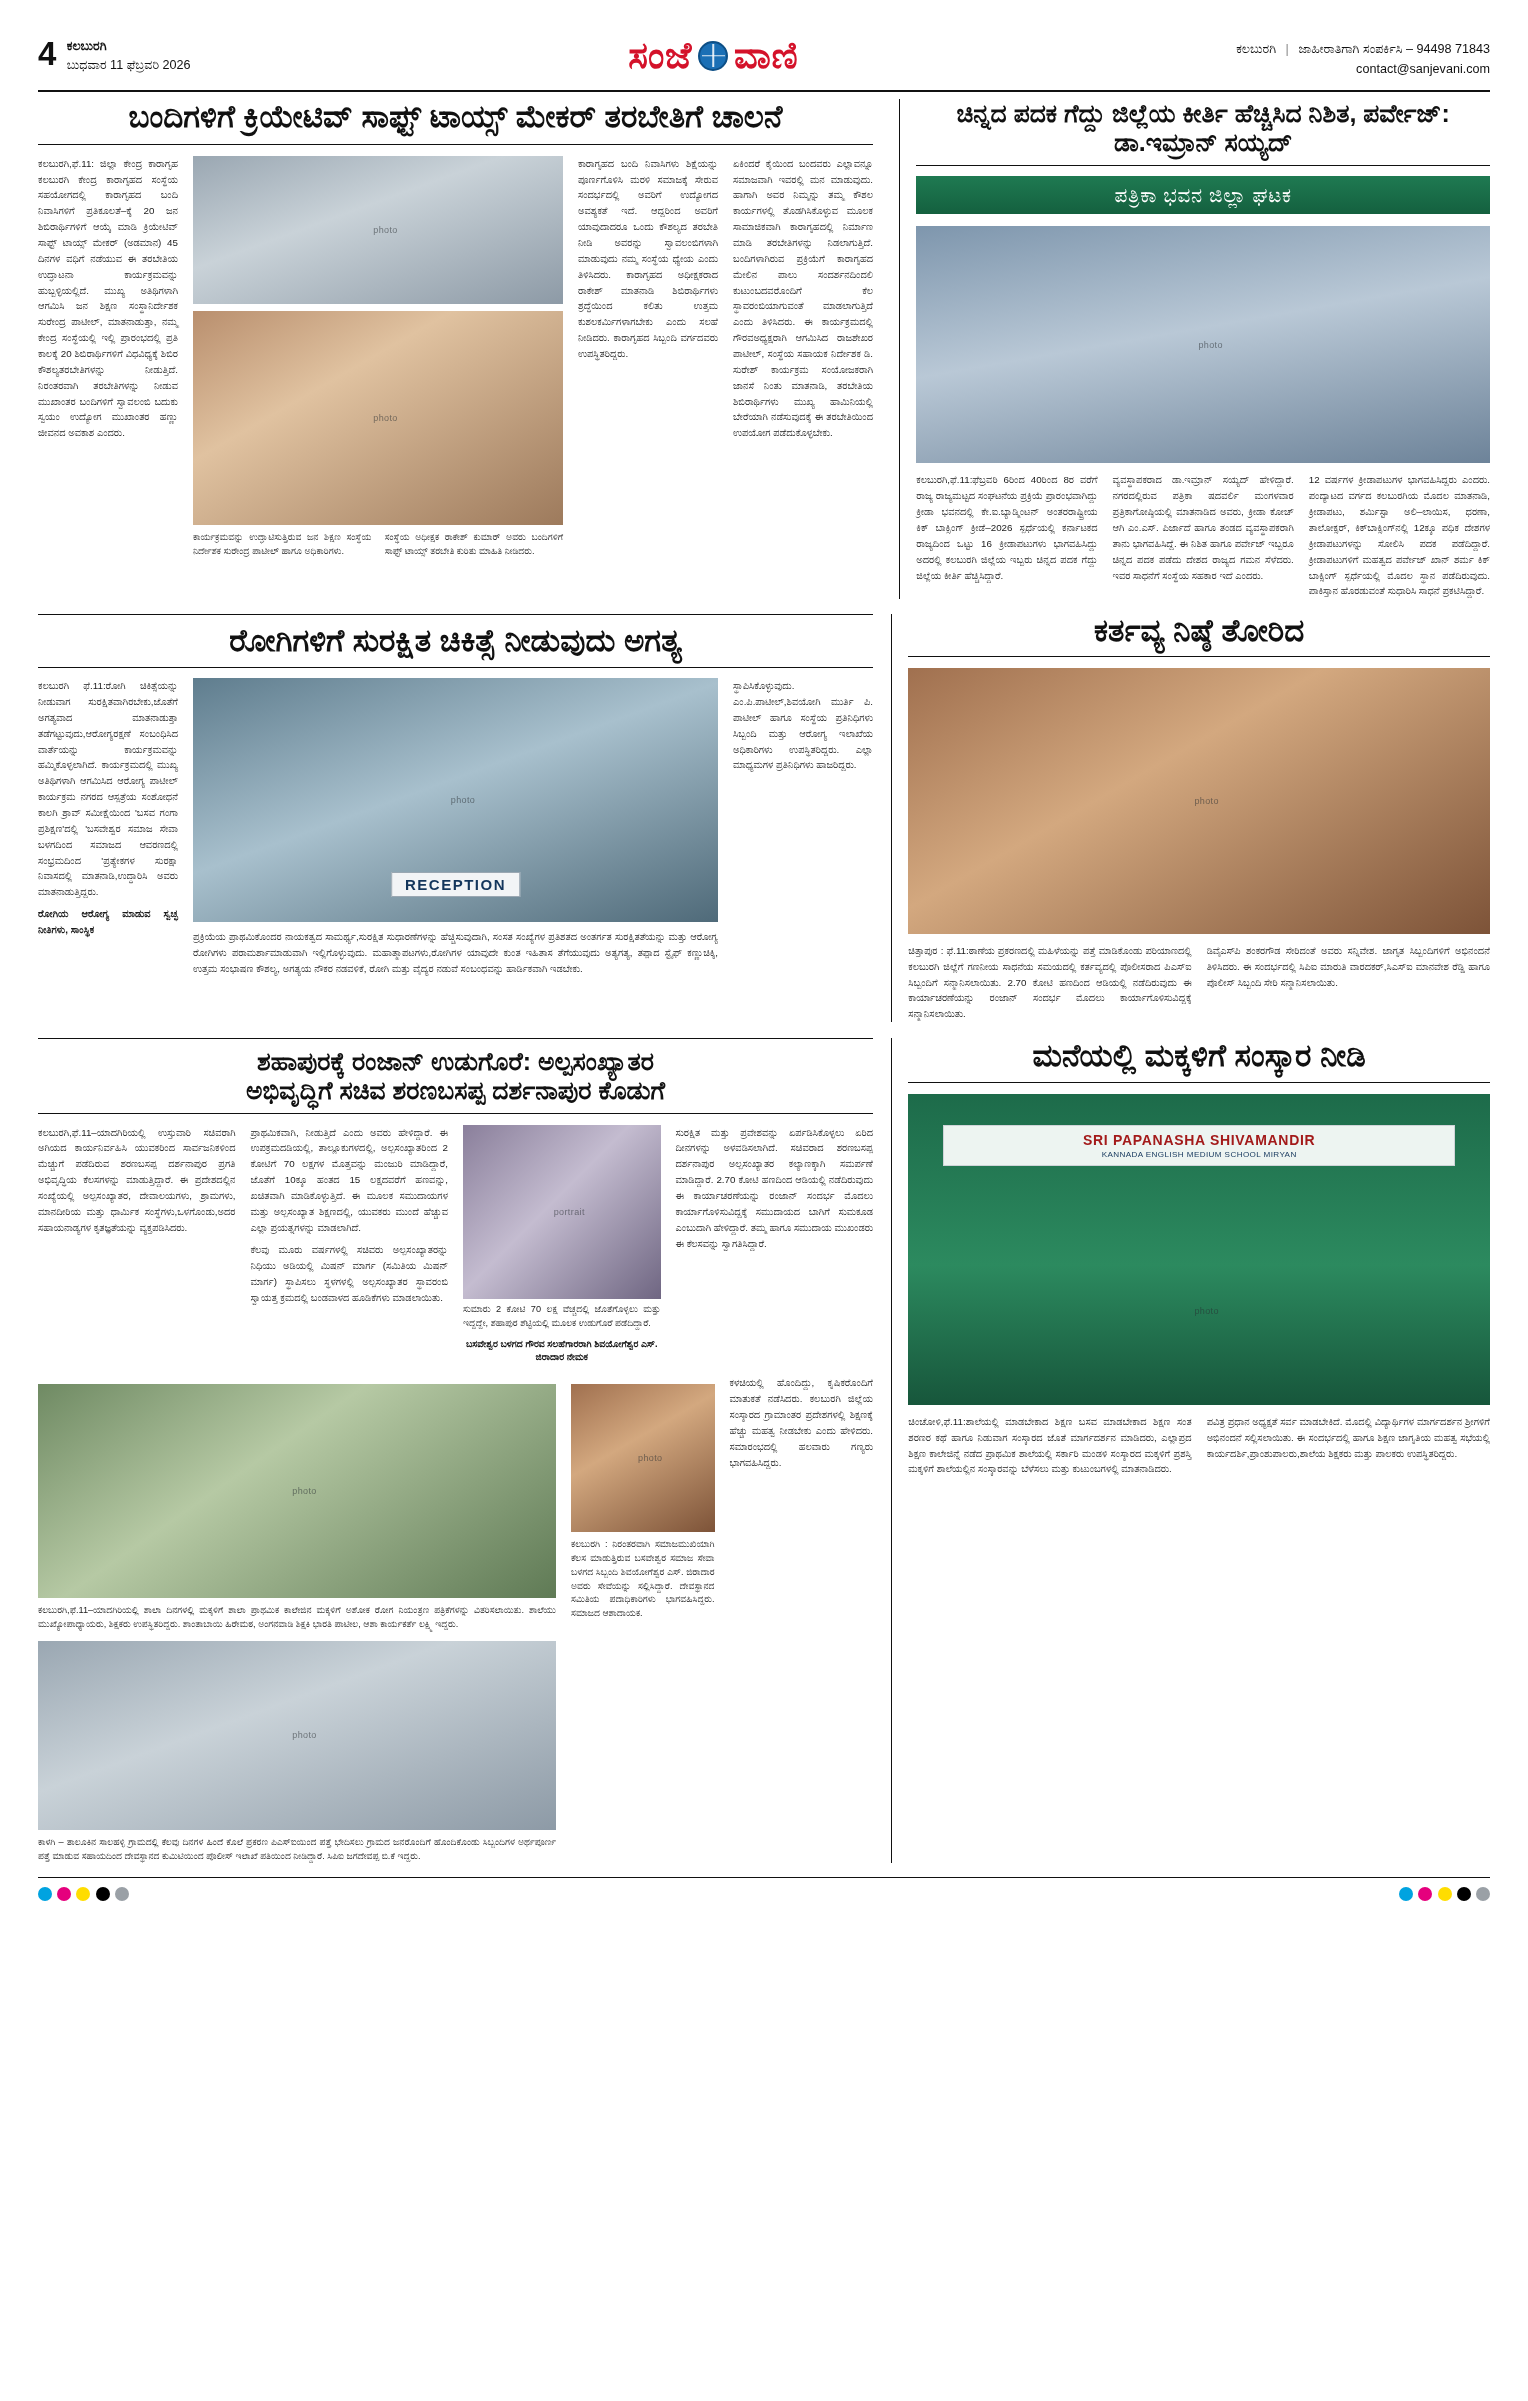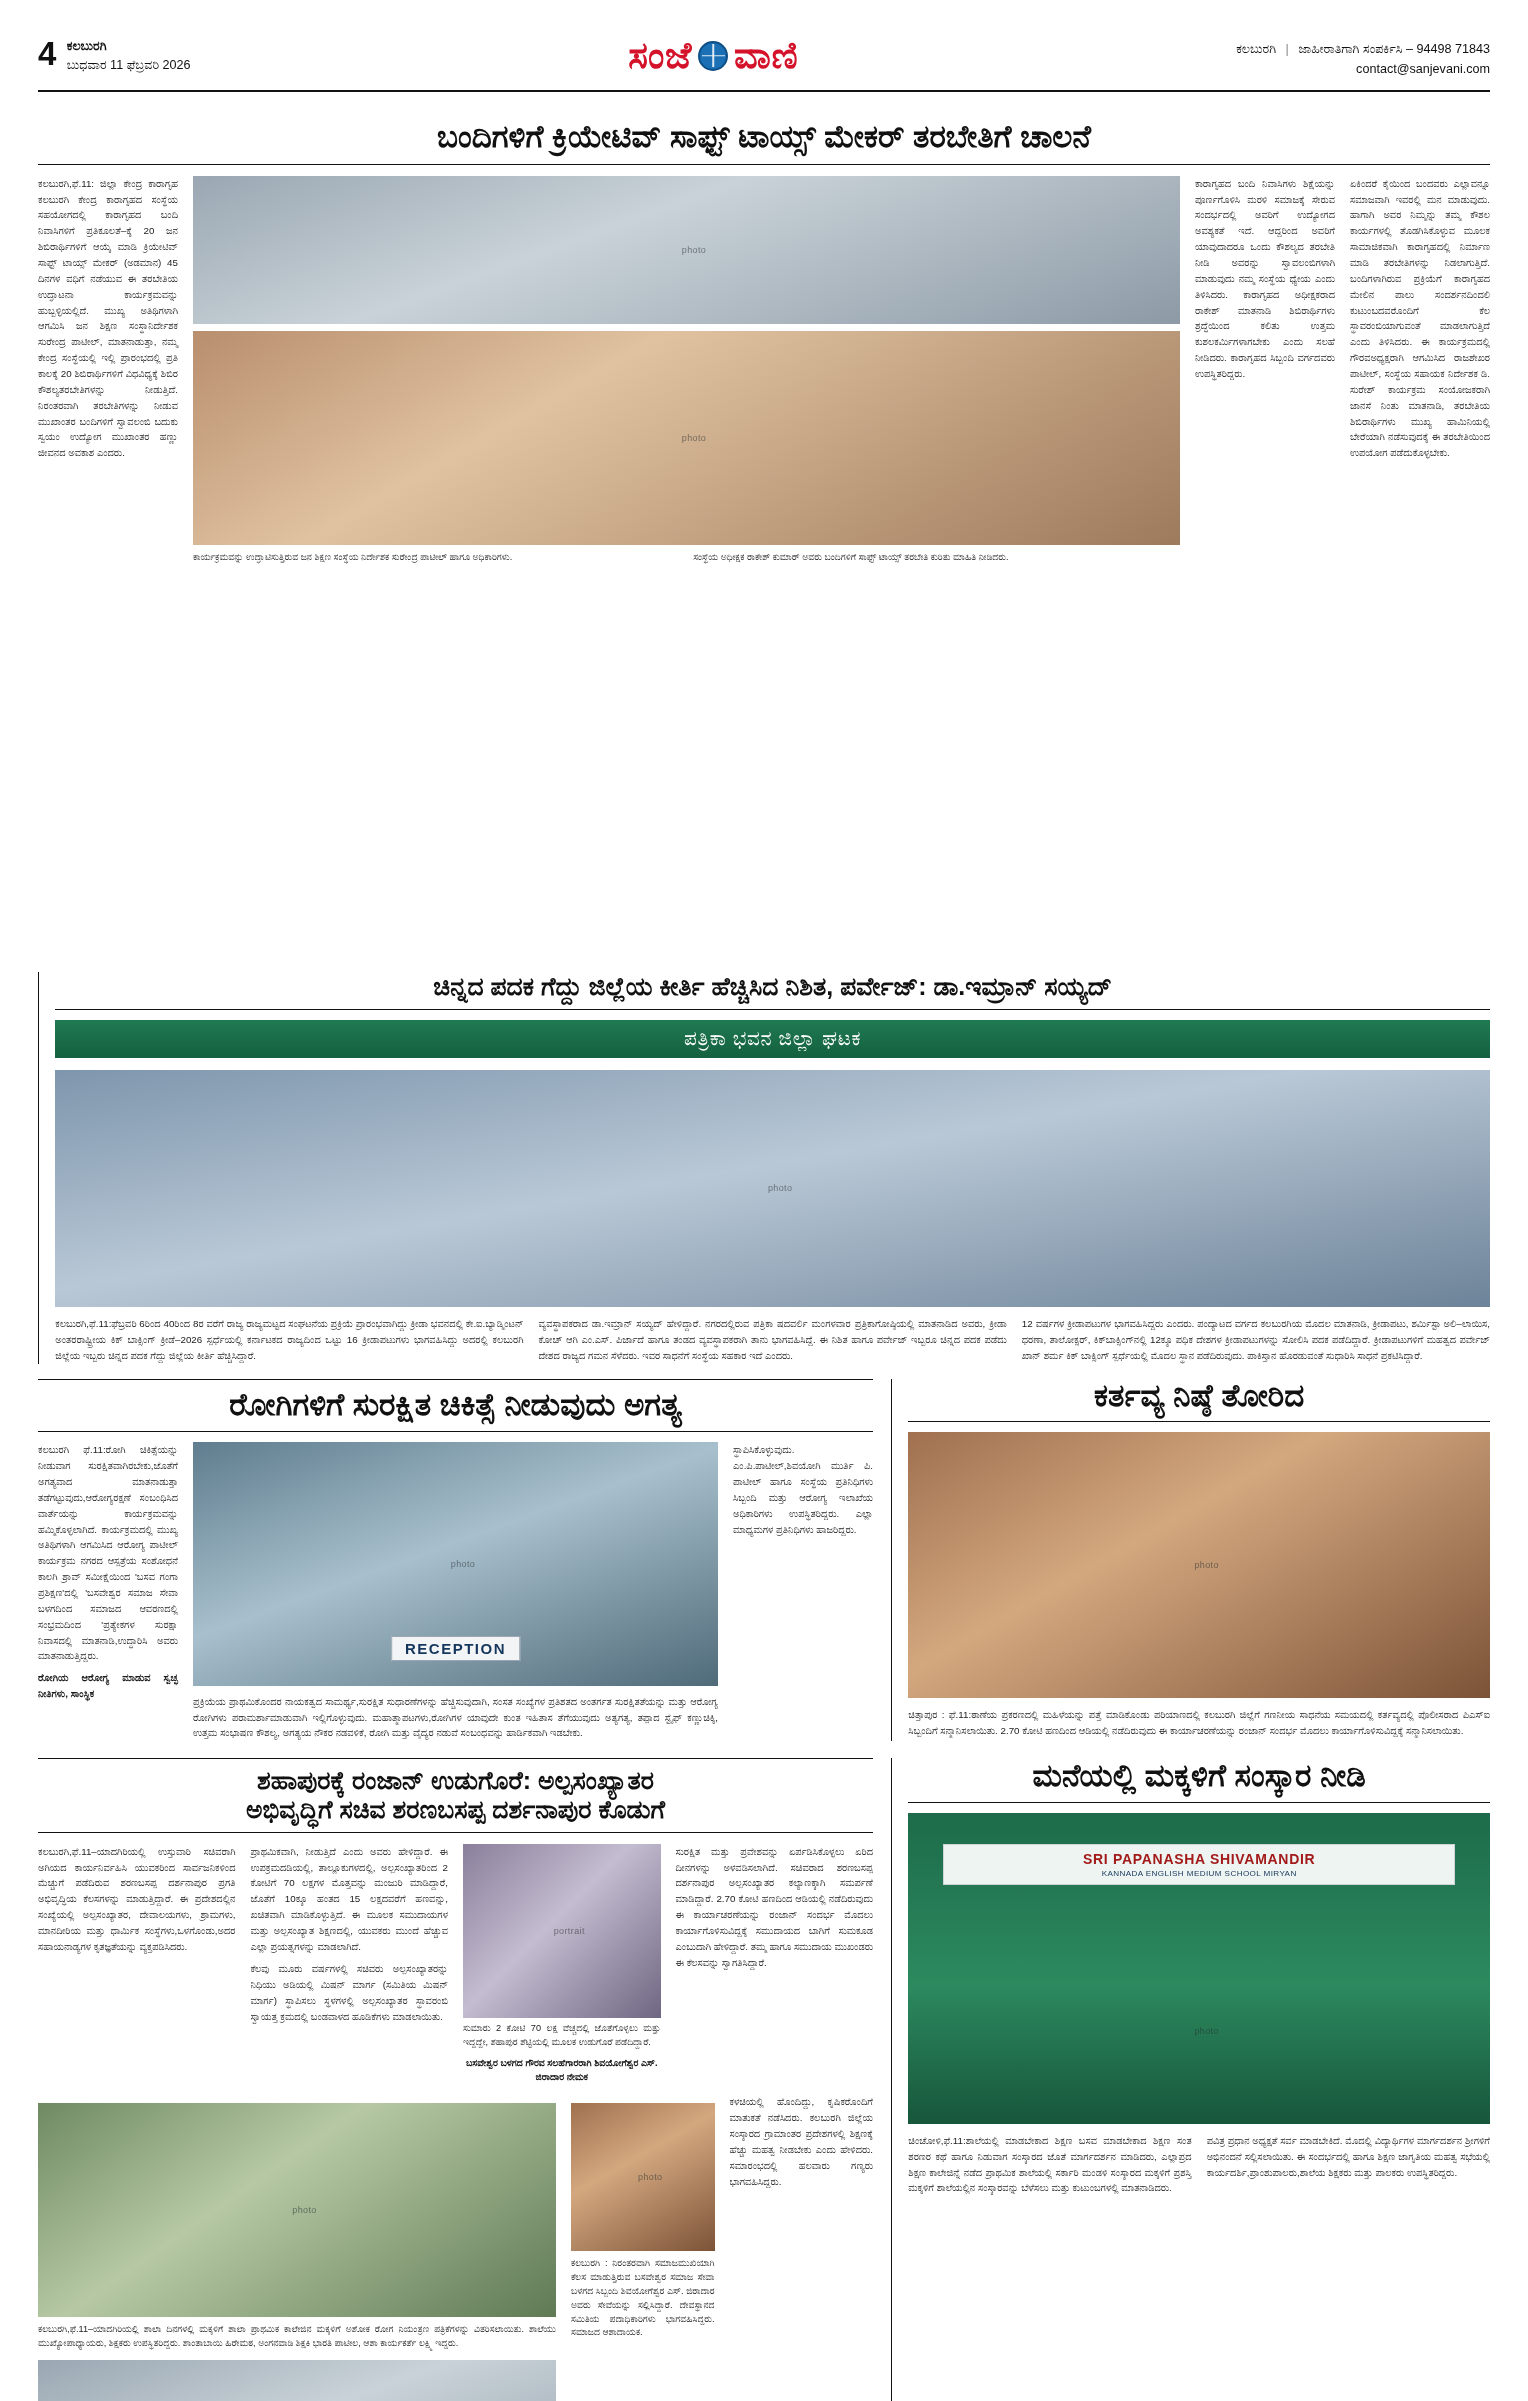--- a/index.html
+++ b/index.html
@@ -110,21 +110,21 @@
   .ph-a { background: linear-gradient(160deg,#9aa7b2 0%,#c9d2d8 40%,#8d9aa6 100%); }
   .ph-b { background: linear-gradient(150deg,#b98f6e 0%,#e0c2a0 35%,#9d7a5c 100%); }
   .ph-c { background: linear-gradient(170deg,#7e96ad 0%,#b9c8d6 45%,#6d8399 100%); }
   .ph-d { background: linear-gradient(145deg,#6f8a63 0%,#b6c9a4 40%,#5f7a55 100%); }
   .ph-e { background: linear-gradient(135deg,#8a7f9b 0%,#c4bcd0 45%,#6f6682 100%); }
   .ph-f { background: linear-gradient(150deg,#a0704f 0%,#d3a87f 40%,#7d5338 100%); }
   .ph-g { background: linear-gradient(160deg,#5f7d8e 0%,#a8c0cd 45%,#4f6a79 100%); }
   .ph-banner { background: linear-gradient(180deg,#1d6b4a 0%,#2c8a5f 55%,#17563b 100%); }
 
   
-  .sec1 { display: flex; gap: 18px; margin-top: 27px; flex-direction: column; }
+  .sec1 { display: flex; gap: 26px; margin-top: 7px; }
   .sec1-left { flex: 0 0 835px; }
   .sec1-right { flex: 1 1 auto; border-left: 1.5px solid #111; padding-left: 16.3px; }
 
   .s1-cols { display: flex; gap: 15px; margin-top: 10.4px; }
   .s1-c1 { flex: 0 0 140px; }
   .s1-mid { flex: 1 1 auto; }
   .s1-c4 { flex: 0 0 140px; }
   .s1-c5 { flex: 0 0 140px; }
 
   .photo-top { height: 148px; }
@@ -309,20 +309,22 @@
 
       <div class="sec2-right">
         <div class="hl big" style="line-height:1.12">ಕರ್ತವ್ಯ ನಿಷ್ಠೆ ತೋರಿದ</div>
         <div class="rule" style="margin-top:7.4px"></div>
         <div class="photo photo-honour ph-f">
           <div class="ph-label">photo</div>
         </div>
         <div class="s1r-cols">
           <div class="body-col">ಚಿತ್ತಾಪುರ : ಫೆ.11:ಠಾಣೆಯ ಪ್ರಕರಣದಲ್ಲಿ ಮಹಿಳೆಯನ್ನು ಪತ್ತೆ ಮಾಡಿಕೊಂಡು ಪರಿಯಾಣದಲ್ಲಿ ಕಲಬುರಗಿ ಜಿಲ್ಲೆಗೆ ಗಣನೀಯ ಸಾಧನೆಯ ಸಮಯದಲ್ಲಿ ಕರ್ತವ್ಯದಲ್ಲಿ ಪೊಲೀಸರಾದ ಪಿಎಸ್‍ಐ ಸಿಬ್ಬಂದಿಗೆ ಸನ್ಮಾನಿಸಲಾಯಿತು.
 2.70 ಕೋಟಿ ಹಣದಿಂದ ಆಡಿಯಲ್ಲಿ ನಡೆದಿರುವುದು ಈ ಕಾರ್ಯಾಚರಣೆಯನ್ನು ರಂಜಾನ್ ಸಂದರ್ಭ ಮೊದಲು ಕಾರ್ಯಾಗೊಳಿಸುವಿದ್ದಕ್ಕೆ ಸನ್ಮಾನಿಸಲಾಯಿತು.</div>
+          <div class="body-col">ಡಿವೈಎಸ್‍ಪಿ ಶಂಕರಗೌಡ ಸೇರಿದಂತೆ ಅವರು ಸನ್ನಿವೇಶ.
+ಜಾಗೃತ ಸಿಬ್ಬಂದಿಗಳಿಗೆ ಅಭಿನಂದನೆ ತಿಳಿಸಿದರು. ಈ ಸಂದರ್ಭದಲ್ಲಿ ಸಿಪಿಐ ಮಾರುತಿ ವಾರದಕರ್,ಸಿಎಸ್‍ಐ ಮಾನವೇಶ ರೆಡ್ಡಿ ಹಾಗೂ ಪೊಲೀಸ್ ಸಿಬ್ಬಂದಿ ಸೇರಿ ಸನ್ಮಾನಿಸಲಾಯಿತು.</div>
         </div>
       </div>
     </div>
   </div>
 
   <div class="sec3">
     <div class="sec3-wrap">
 
       <div class="sec3-left">
         <div class="rule" style="margin-bottom:7.4px"></div>

